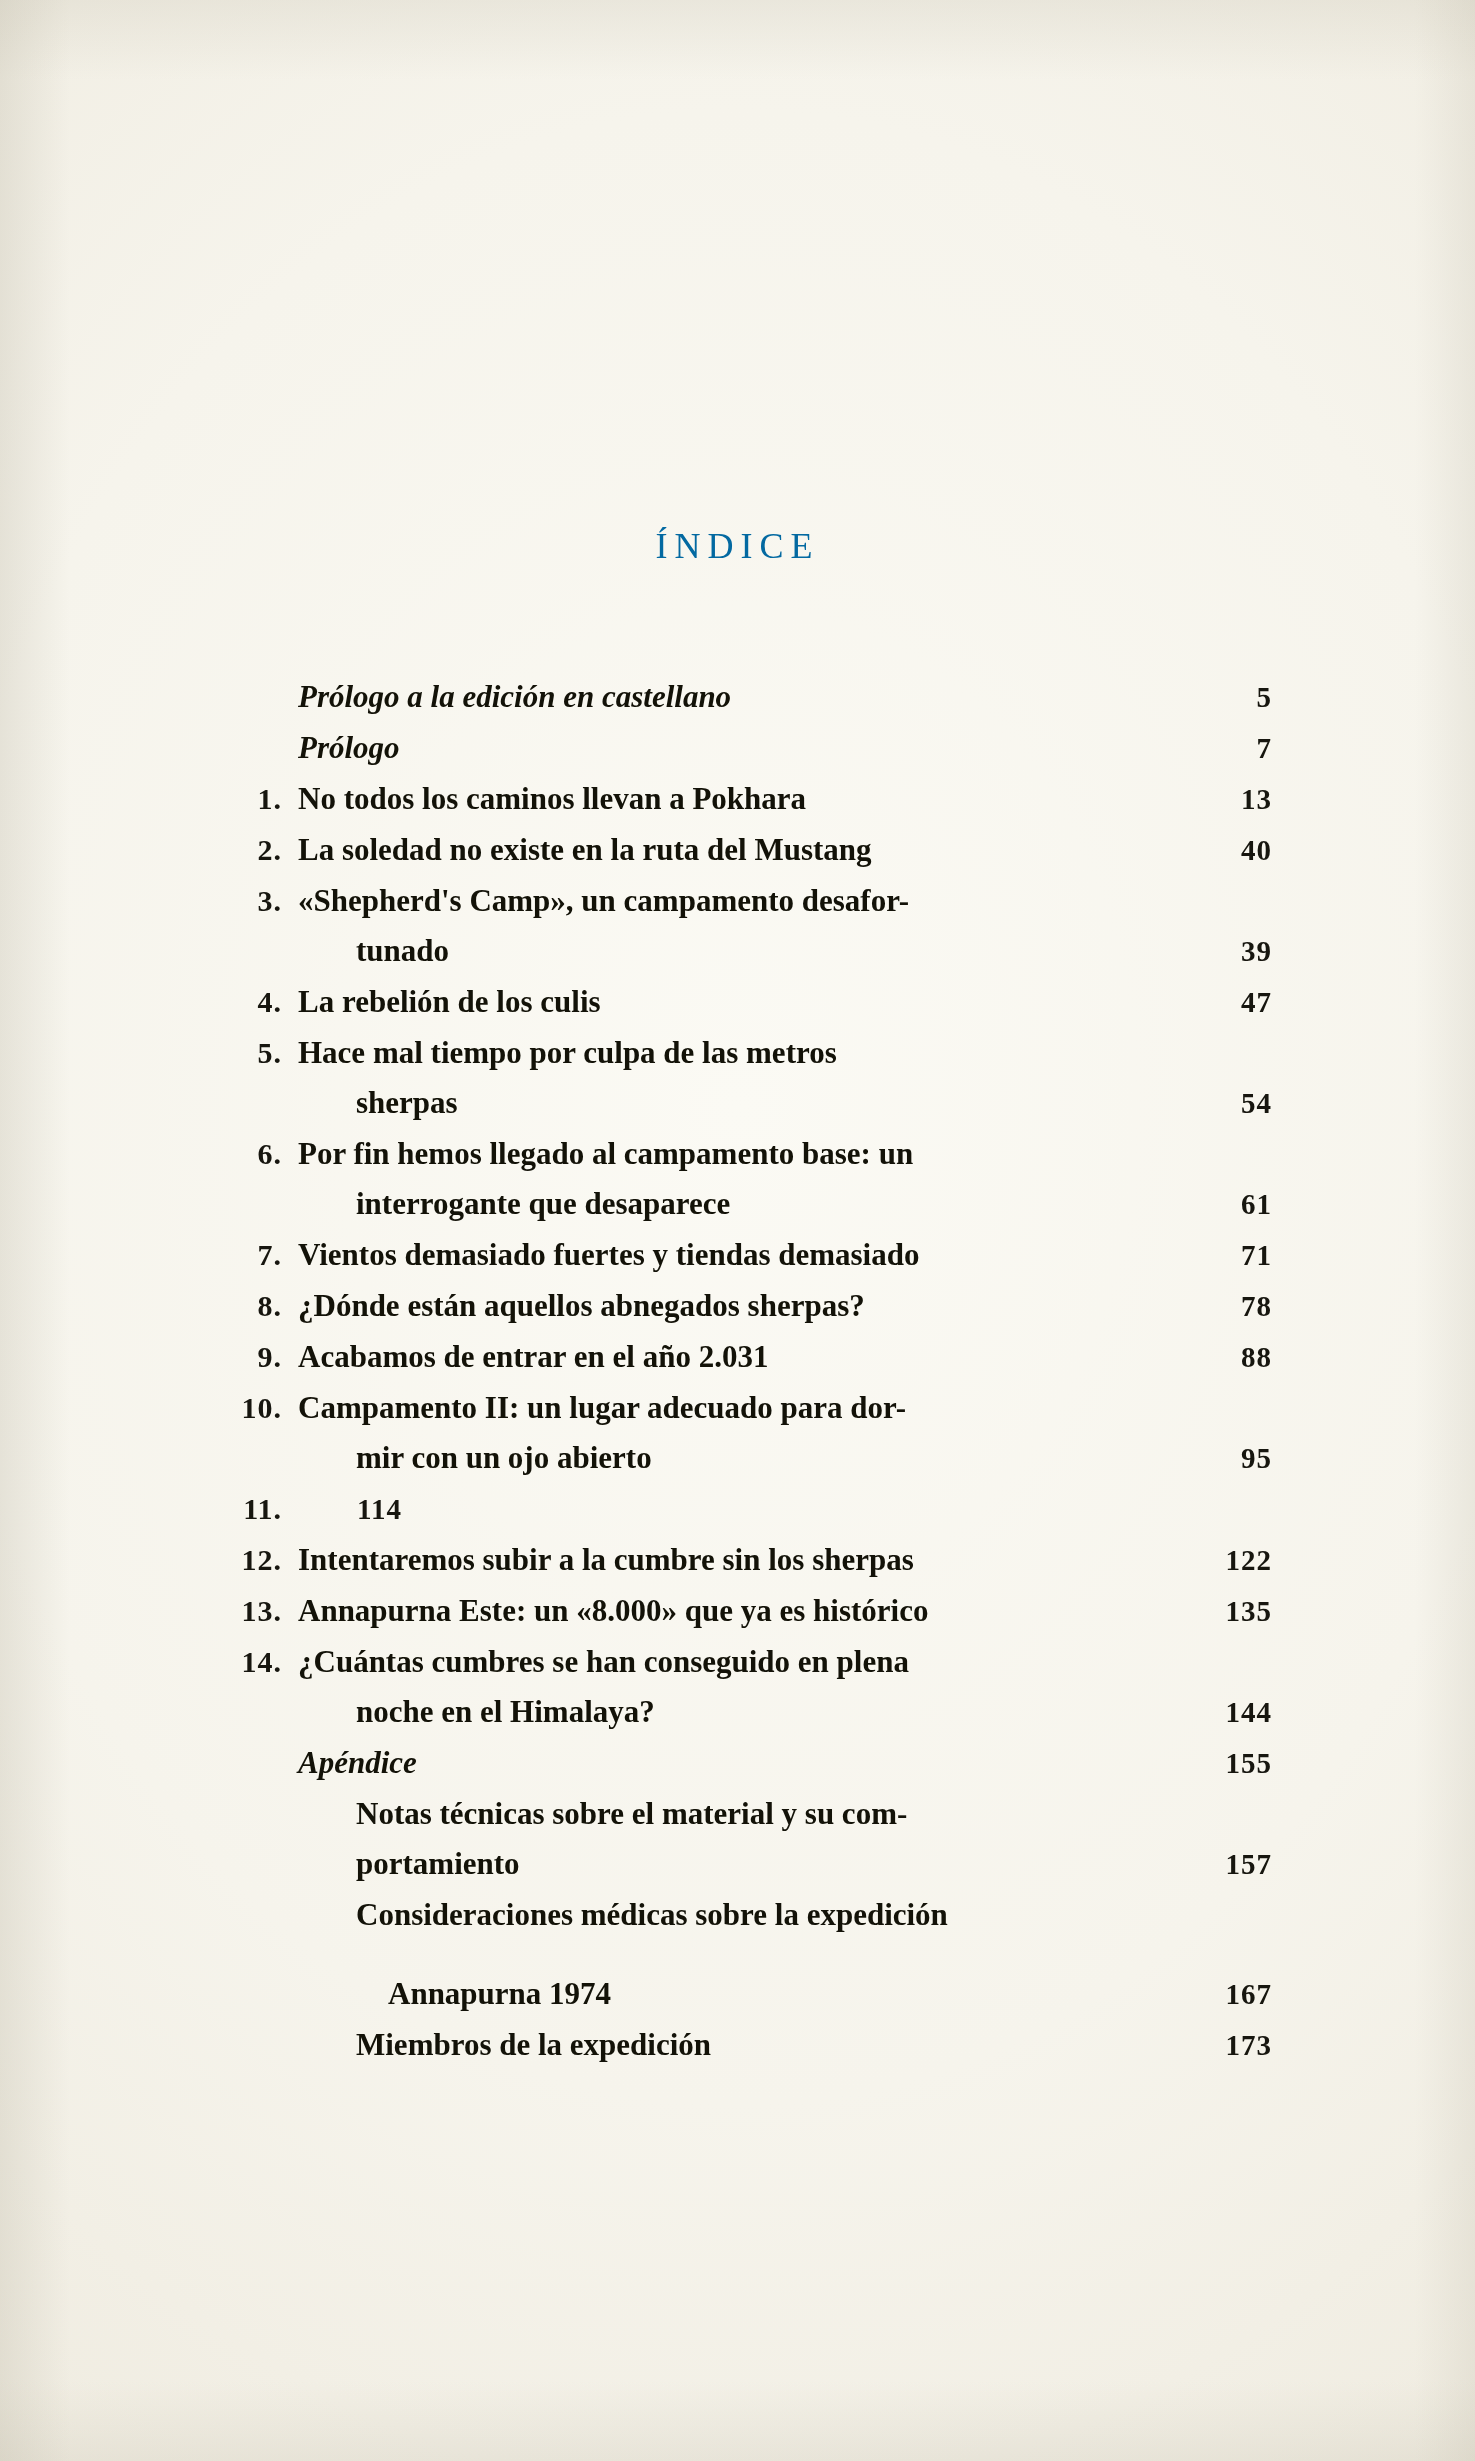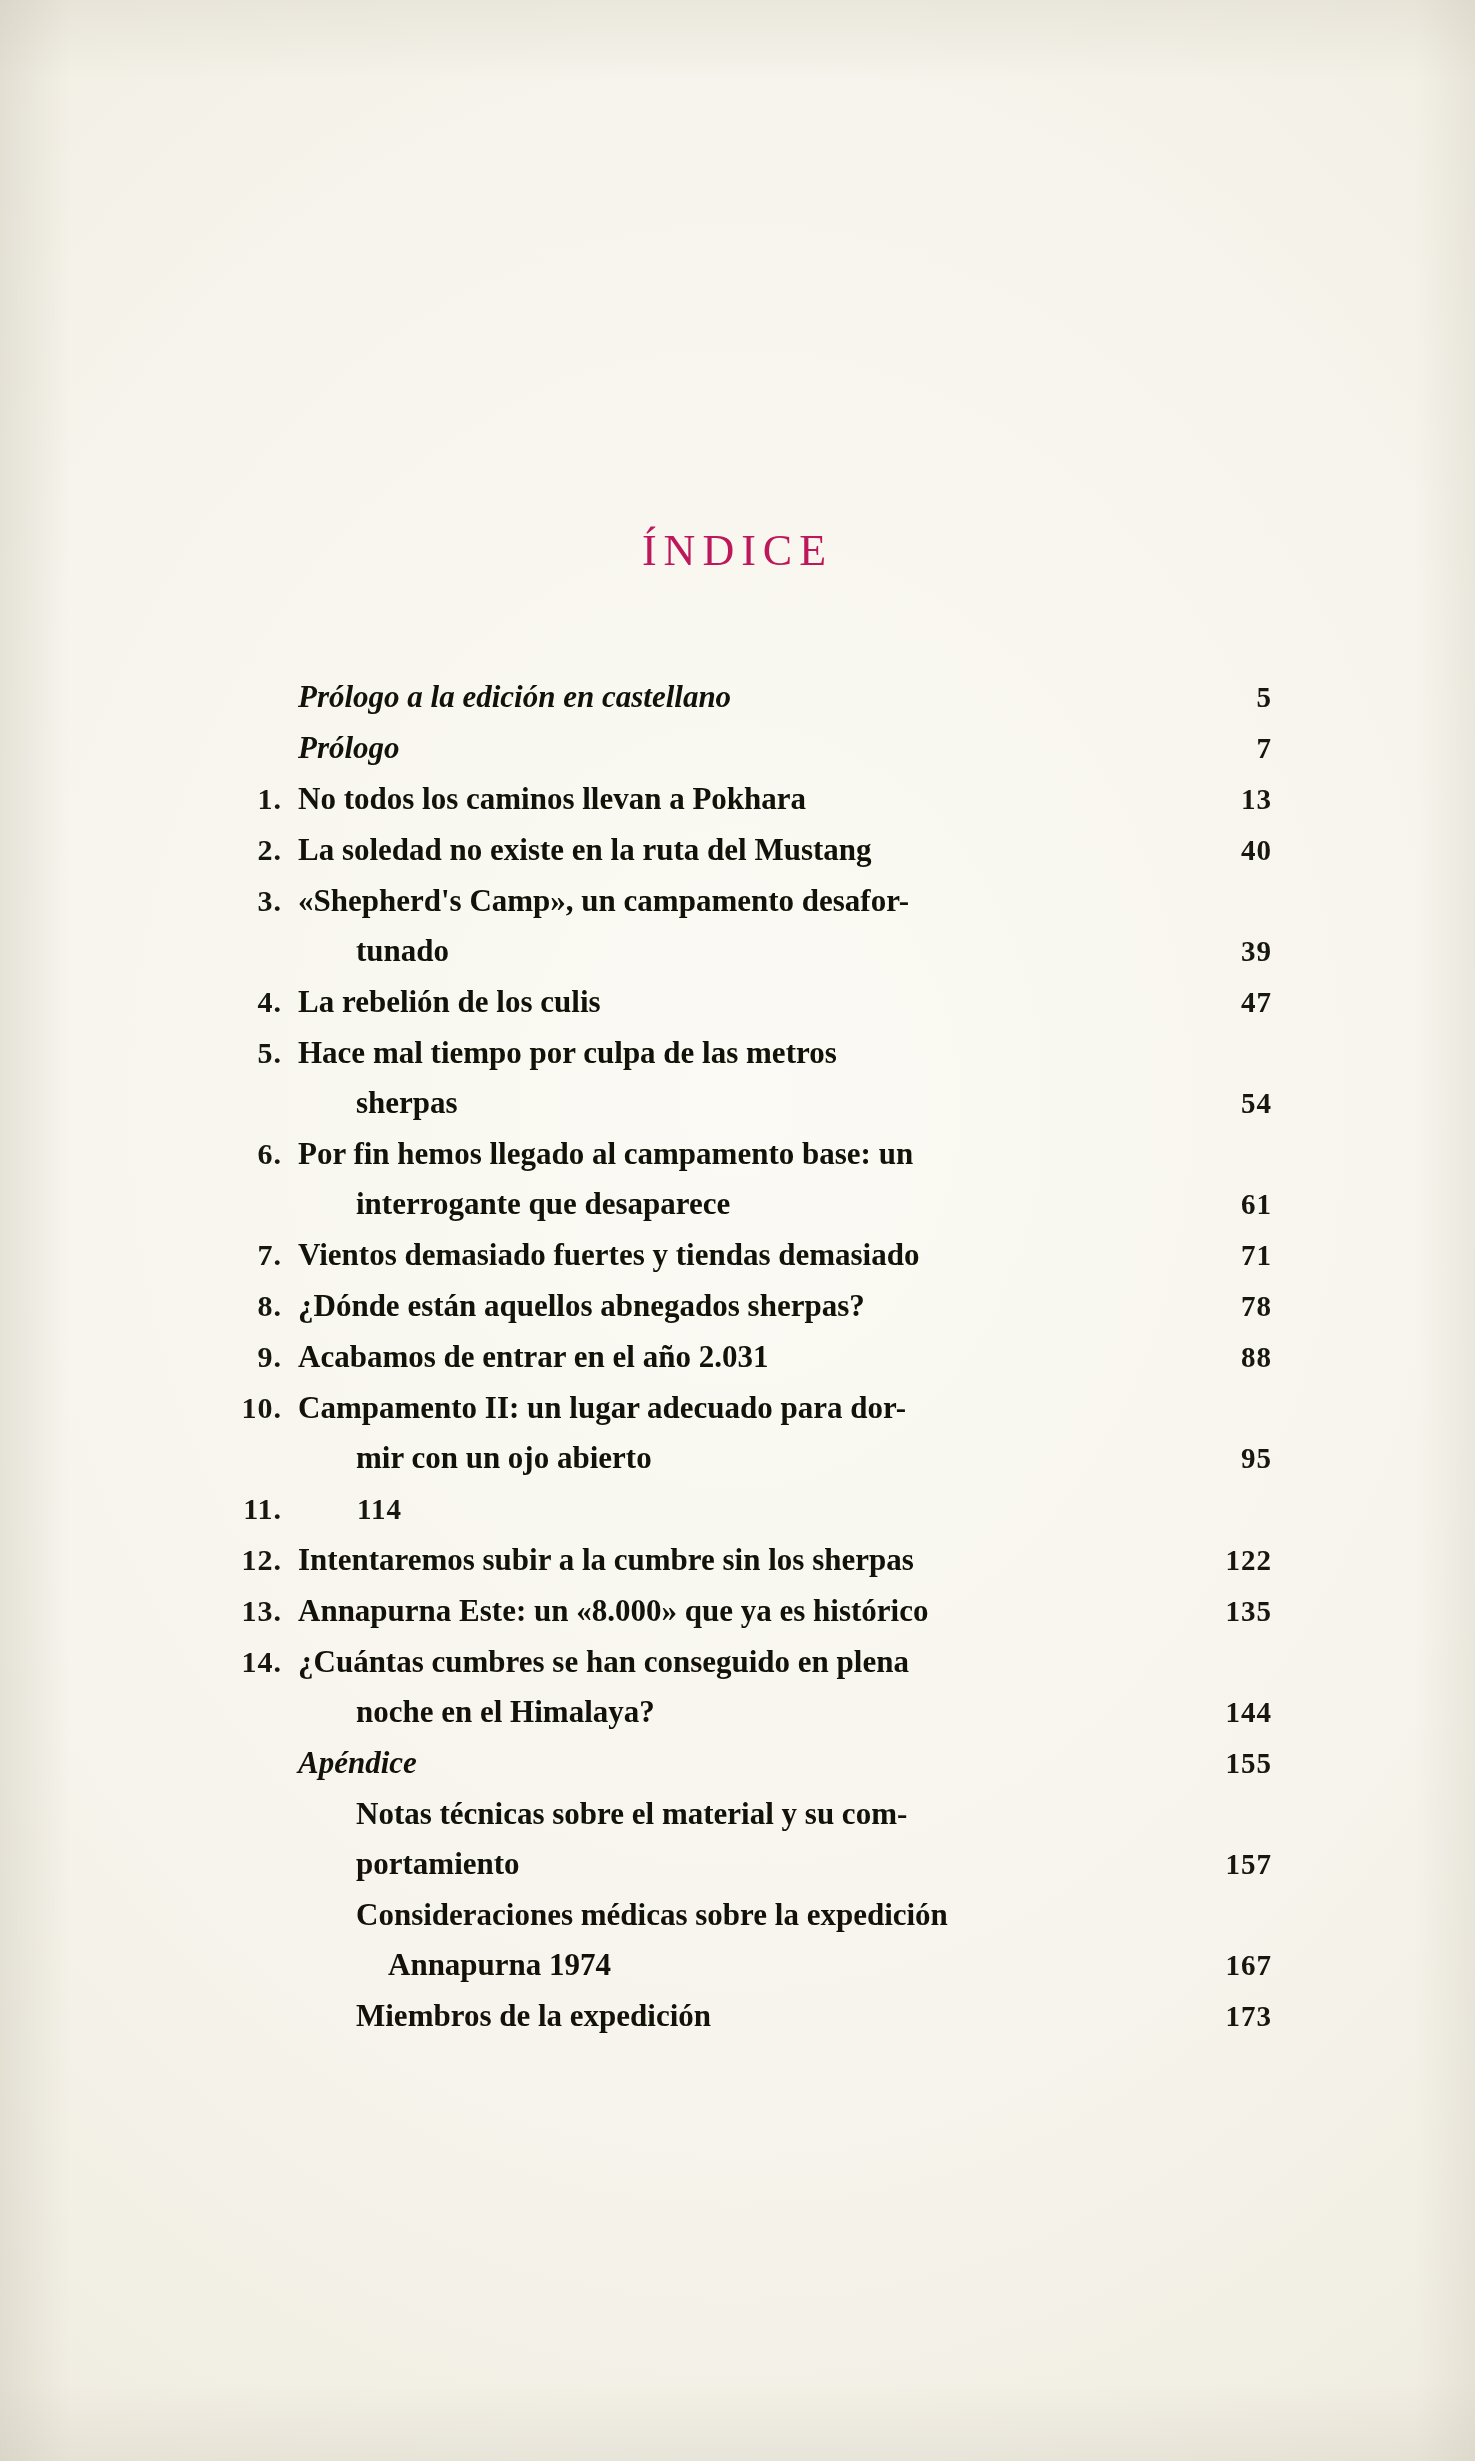--- a/index.html
+++ b/index.html
@@ -38,23 +38,23 @@
     position: absolute;
     inset: 0;
   }
 
   .toc-title {
     position: absolute;
     top: 525px;
     left: 0;
     width: 100%;
     text-align: center;
-    font-size: 44px;
+    font-size: 36px;
     letter-spacing: 7px;
-    color: #be185d;
+    color: #0369a1;
     font-family: "Liberation Serif", serif;
   }
 
   .toc-list {
     position: absolute;
     top: 672px;
     left: 232px;
     width: 1040px;
   }
 
@@ -87,20 +87,21 @@
   .title-line {
     display: block;
     white-space: nowrap;
   }
 
   .indent {
     padding-left: 58px;
   }
   .indent2 {
     padding-left: 90px;
+    margin-top: 29px;
   }
 
   .pagenum {
     flex: 0 0 104px;
     width: 104px;
     text-align: right;
     font-size: 29px;
     line-height: 50px;
     color: #17160f;
     letter-spacing: 1px;

